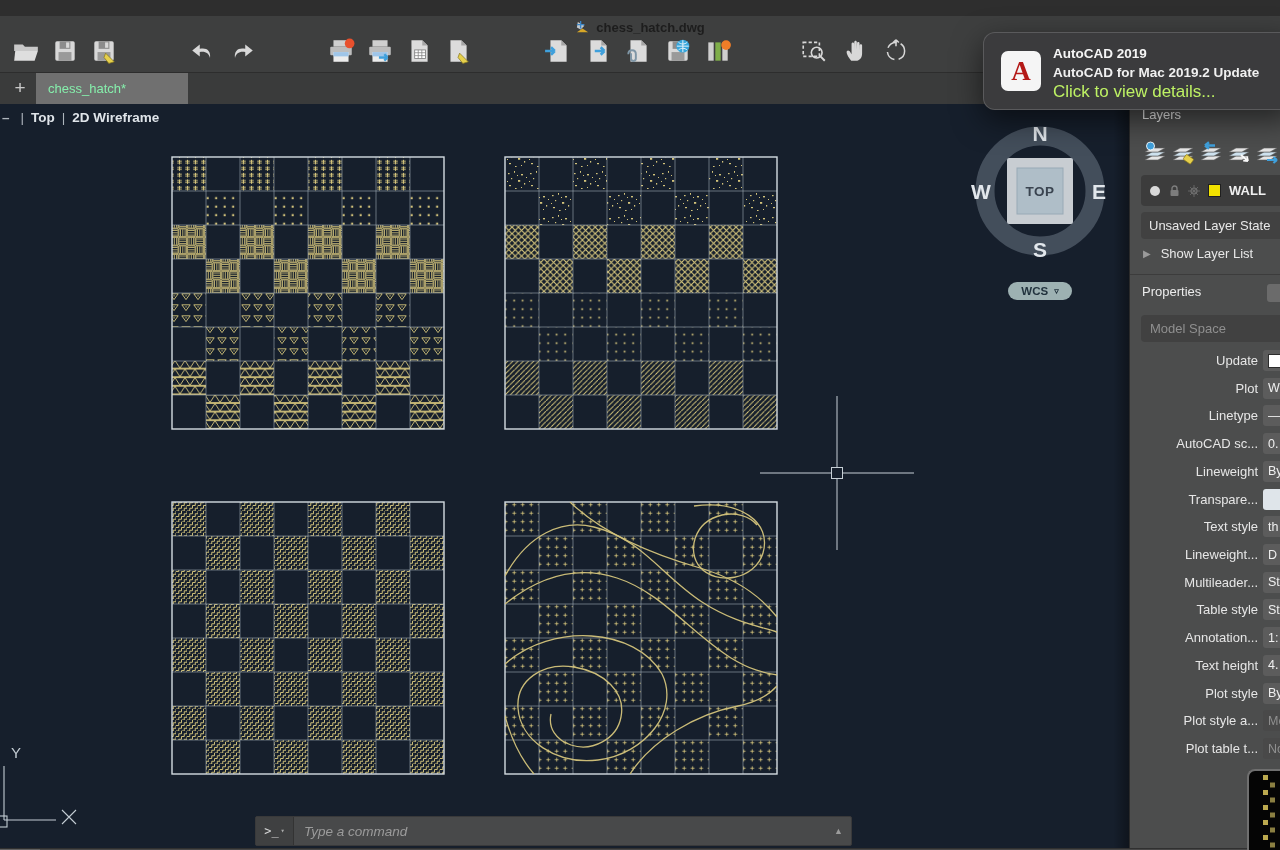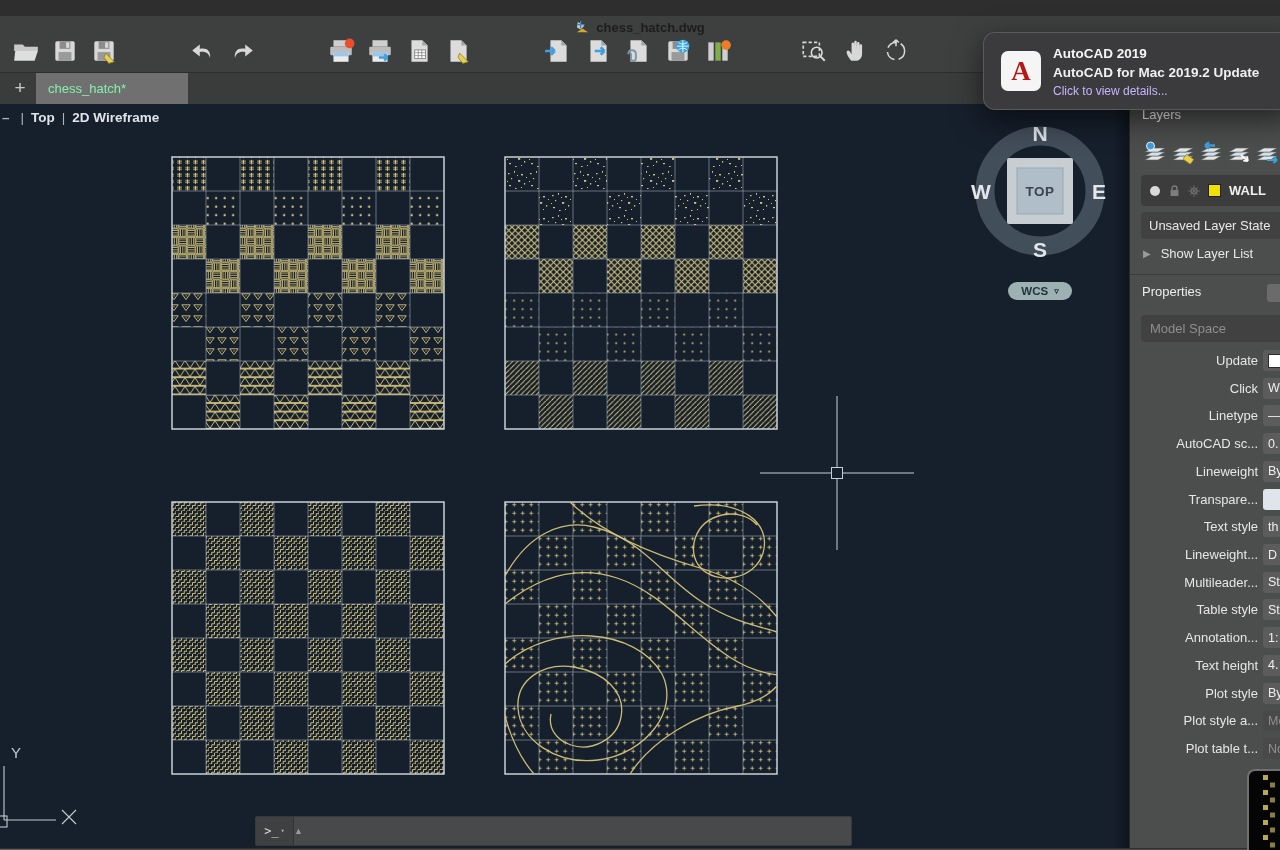--- a/index.html
+++ b/index.html
@@ -75,21 +75,21 @@
   .prop-gear{position:absolute;left:137px;top:180px;width:18px;height:18px;background:#6b6b6b;border-radius:3px;}
   
   .notif{left:983px;top:16px;width:310px;height:76px;background:#3b3b3d;border:1px solid rgba(255,255,255,.16);
     border-radius:12px;box-shadow:0 10px 30px rgba(0,0,0,.55);}
   .notif-icon{position:absolute;left:17px;top:18px;width:40px;height:40px;background:#f5f5f5;border-radius:7px;
     display:flex;align-items:center;justify-content:center;}
   .notif-a{font-family:"Liberation Serif",serif;font-weight:bold;font-size:27px;color:#b41917;}
   .notif-text{position:absolute;left:69px;top:11px;}
   .notif-line1{font-size:13.5px;font-weight:bold;color:#f5f5f5;line-height:19px;}
   .notif-line2{font-size:13.5px;font-weight:bold;color:#f0f0f0;line-height:19px;}
-  .notif-line3{font-size:12px;color:#c4b5fd;line-height:19px;}
+  .notif-line3{font-size:17px;color:#bef264;line-height:19px;}
   
   .floatwin{left:1247px;top:753px;width:33px;height:97px;background:#050505;border-left:2px solid #6f6f6f;
     border-top:2px solid #6f6f6f;border-radius:8px 0 0 0;box-sizing:border-box;}
 </style>
 </head>
 <body>
 
 <div class="screen">
 
   <div class="abs titlebar">
@@ -467,20 +467,21 @@
   <div class="abs wcs-pill">
     <span>WCS</span>
     <span style="font-size:9px;">▿</span>
   </div>
 
   <div class="abs cmdbar">
     <div class="cmd-prompt">
       <span>&gt;_</span>
       <span class="cmd-caret">▾</span>
     </div>
+    <input class="cmd-input" value="" placeholder="Type a command" style="">
     <span class="cmd-expand">▲</span>
   </div>
 
   <div class="abs statusbar">
     <div class="model-tab">Model</div>
     <div class="layout-add">+</div>
     <div class="layout-tab">Layout1</div>
     <div id="status-toggles">
         <div class="stoggle" style="left:972px">
   <svg width="16" height="16" viewBox="0 0 16 16">
@@ -615,21 +616,21 @@
     <div class="prop-gear"></div>
     <div class="modelspace">Model Space</div>
     <div id="prop-rows">
         <div class="prop-row" style="top:246px;">
    <span class="prop-label">Update</span>
           <div class="prop-box">
             <div class="cswatch"></div>
           </div>
         </div>
         <div class="prop-row" style="top:273.72px;">
-   <span class="prop-label">Click</span>
+   <span class="prop-label">Plot</span>
           <div class="prop-box">W</div>
         </div>
         <div class="prop-row" style="top:301.44px;">
    <span class="prop-label">Linetype</span>
           <div class="prop-box">—</div>
         </div>
         <div class="prop-row" style="top:329.15999999999997px;">
    <span class="prop-label">AutoCAD sc...</span>
           <div class="prop-box">0.</div>
         </div>

